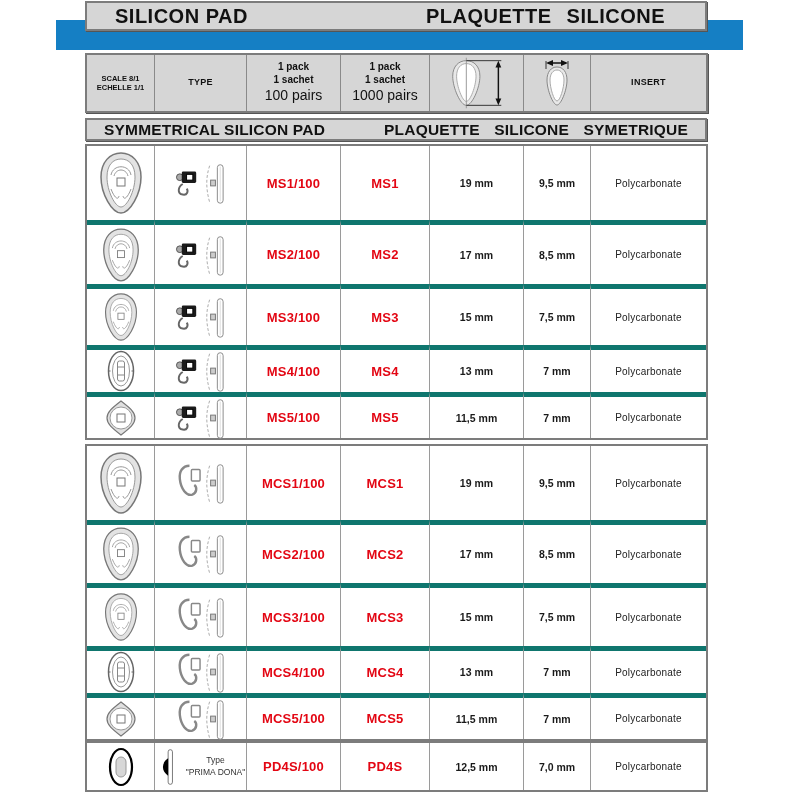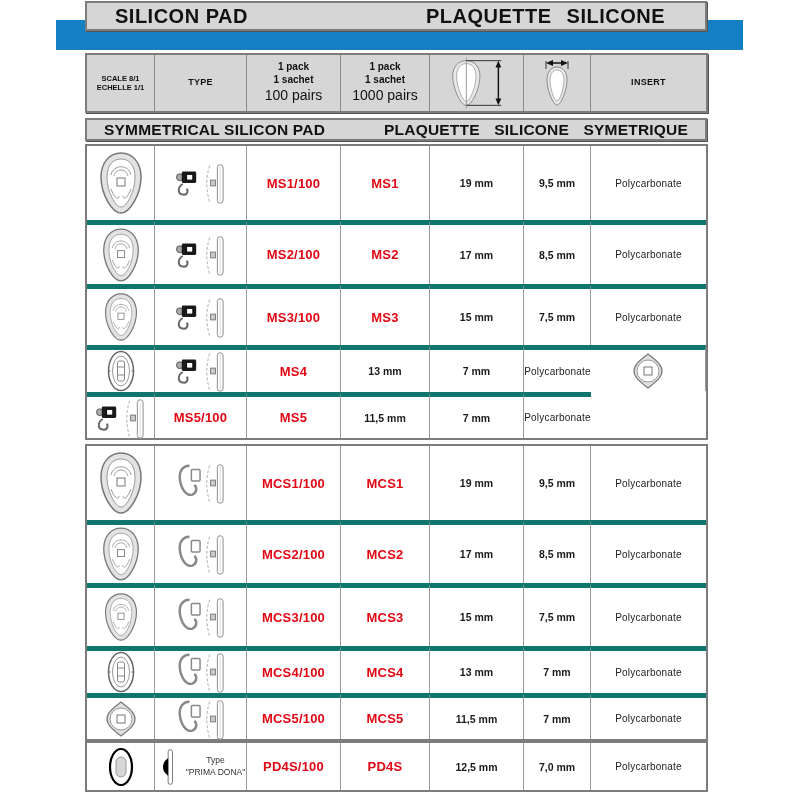--- a/index.html
+++ b/index.html
@@ -207,20 +207,21 @@
     <rect x="12" y="14" width="15" height="12" rx="1.5" fill="#1a1a1a"></rect>
     <rect x="17" y="17" width="6.5" height="6" fill="#fff" stroke="#000"></rect>
     <path d="M13,27 C8,30 7,37 13,38 C18,39 19,34 17,32" fill="none" stroke="#666" stroke-width="2"></path>
     <path d="M41,8 C37,20 37,32 41,46" fill="none" stroke="#aaa" stroke-dasharray="3,2"></path>
  <rect x="42" y="23" width="5" height="6" fill="#ccc" stroke="#777"></rect>
  <rect x="49" y="7" width="6" height="40" rx="3" fill="#fff" stroke="#888"></rect>
  <line x1="52" y1="9" x2="52" y2="45" stroke="#ddd"></line>
           </svg>
         </div>
       </div>
+      <div class="cell code topline">MS4/100</div>
       <div class="cell code topline">MS4</div>
       <div class="cell mm topline">13 mm</div>
       <div class="cell mm topline">7 mm</div>
       <div class="cell insert topline lastcol">Polycarbonate</div>
       <div class="cell topline" style="height: 46px;">
         <svg width="32" height="38" viewBox="0 0 32 38">
     <path d="M16,2 C25,9 30,13 30,19 C30,25 25,29 16,36 C7,29 2,25 2,19 C2,13 7,9 16,2 Z" fill="#e0e0e0" stroke="#777" stroke-width="1.2"></path>
     <circle cx="16" cy="19" r="11" fill="#fff" stroke="#999"></circle>
     <rect x="12" y="15" width="8" height="8" fill="#fff" stroke="#777"></rect>
         </svg>

